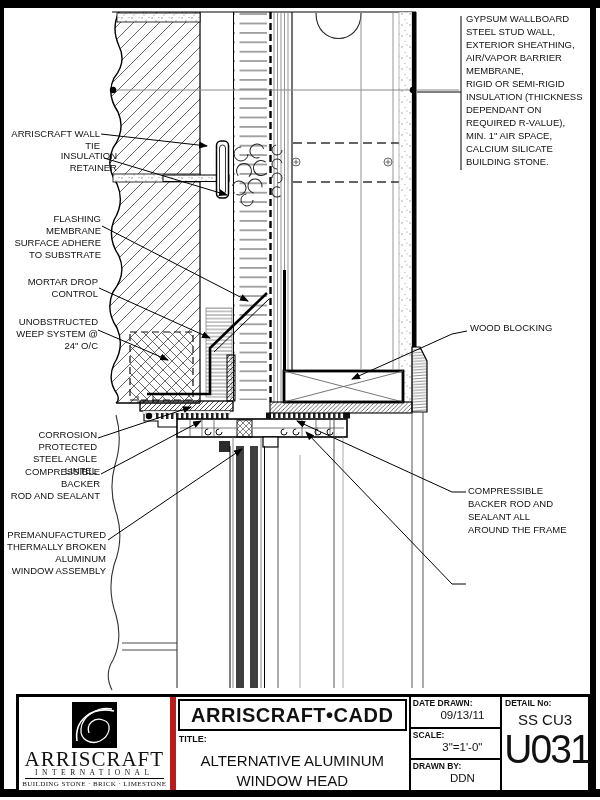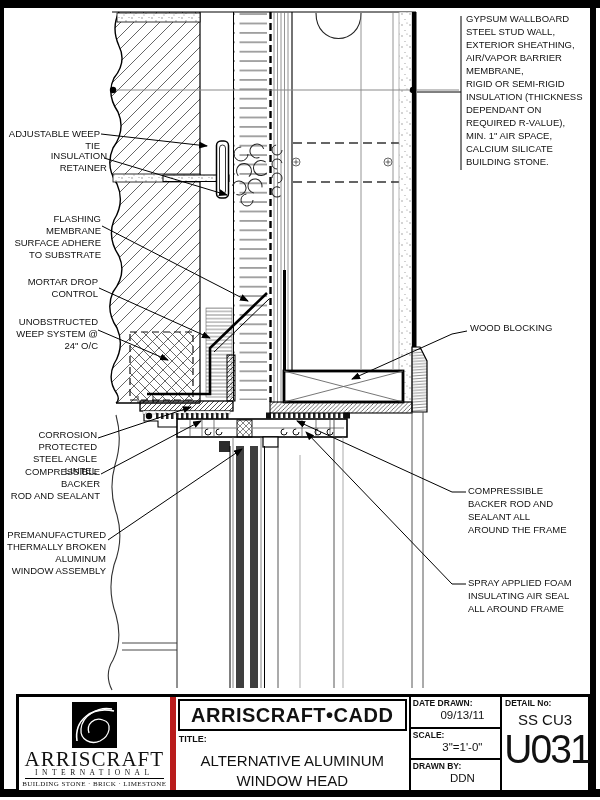--- a/index.html
+++ b/index.html
@@ -265,33 +265,32 @@
     <path d="M98,438 L191,407" marker-end="url(#arw)"></path>
     <path d="M101,474 L201,421" marker-end="url(#arw)"></path>
     <path d="M108,540 L242,449" marker-end="url(#arw)"></path>
     <path d="M417,92 L461,92 M461,16 L461,170"></path>
     <path d="M467,331 L452,334 L352,379" marker-end="url(#arw)"></path>
     <path d="M466,492 L452,492 L297,421" marker-end="url(#arw)"></path>
     <path d="M466,584 L452,584 L306,432" marker-end="url(#arw)"></path>
   </g>
 </svg>
 
-<div class="callout r" style="left:4px;top:128px;width:96px;">ADJUSTABLE WEEP TIE</div>
-<div class="callout r" style="left:8px;top:150px;width:99px;">INSULATION RETAINER</div>
+<div class="callout r" style="left:4px;top:128px;width:96px;">ARRISCRAFT WALL TIE</div>
+<div class="callout r" style="left:18px;top:150px;width:99px;">INSULATION RETAINER</div>
 <div class="callout r" style="left:4px;top:213px;width:97px;">FLASHING MEMBRANE<br>SURFACE ADHERE<br>TO SUBSTRATE</div>
 <div class="callout r" style="left:4px;top:276px;width:94px;">MORTAR DROP<br>CONTROL</div>
 <div class="callout r" style="left:0px;top:316px;width:98px;">UNOBSTRUCTED<br>WEEP SYSTEM @ 24" O/C</div>
 <div class="callout r" style="left:4px;top:429px;width:93px;">CORROSION PROTECTED<br>STEEL ANGLE LINTEL</div>
 <div class="callout r" style="left:4px;top:466px;width:96px;">COMPRESSIBLE BACKER<br>ROD AND SEALANT</div>
 <div class="callout r" style="left:4px;top:529px;width:102px;">PREMANUFACTURED<br>THERMALLY BROKEN<br>ALUMINUM<br>WINDOW ASSEMBLY</div>
 
 <div class="callout l big" style="left:466px;top:12px;width:122px;">GYPSUM WALLBOARD<br>STEEL STUD WALL,<br>EXTERIOR SHEATHING,<br>AIR/VAPOR BARRIER<br>MEMBRANE,<br>RIGID OR SEMI-RIGID<br>INSULATION (THICKNESS<br>DEPENDANT ON<br>REQUIRED R-VALUE),<br>MIN. 1" AIR SPACE,<br>CALCIUM SILICATE<br>BUILDING STONE.</div>
 <div class="callout l" style="left:470px;top:322px;width:110px;">WOOD BLOCKING</div>
 <div class="callout l big" style="left:468px;top:484px;width:112px;">COMPRESSIBLE<br>BACKER ROD AND<br>SEALANT ALL<br>AROUND THE FRAME</div>
-<div class="callout l big" style="left:468px;top:576px;width:116px;">SPRAY APPLIED FOAM<br>INSULATING AIR SEAL<br>ALL AROUND FRAME</div>
 
 <div id="tblock">
   <div class="tb-cell" id="tb-logo">
     <div id="logo-square">
       <svg width="45" height="46" viewBox="0 0 45 46">
         <path d="M5,39 C2,18 20,4 42,9" stroke="#fff" stroke-width="1.6" fill="none"></path>
         <path d="M40,7 C26,4 10,14 9,27 C8,38 19,43 28,39 C38,34 41,21 31,18 C22,15 14,22 17,31" stroke="#fff" stroke-width="1.3" fill="none"></path>
       </svg>
     </div>
     <div id="logo-name">ARRISCRAFT</div>

